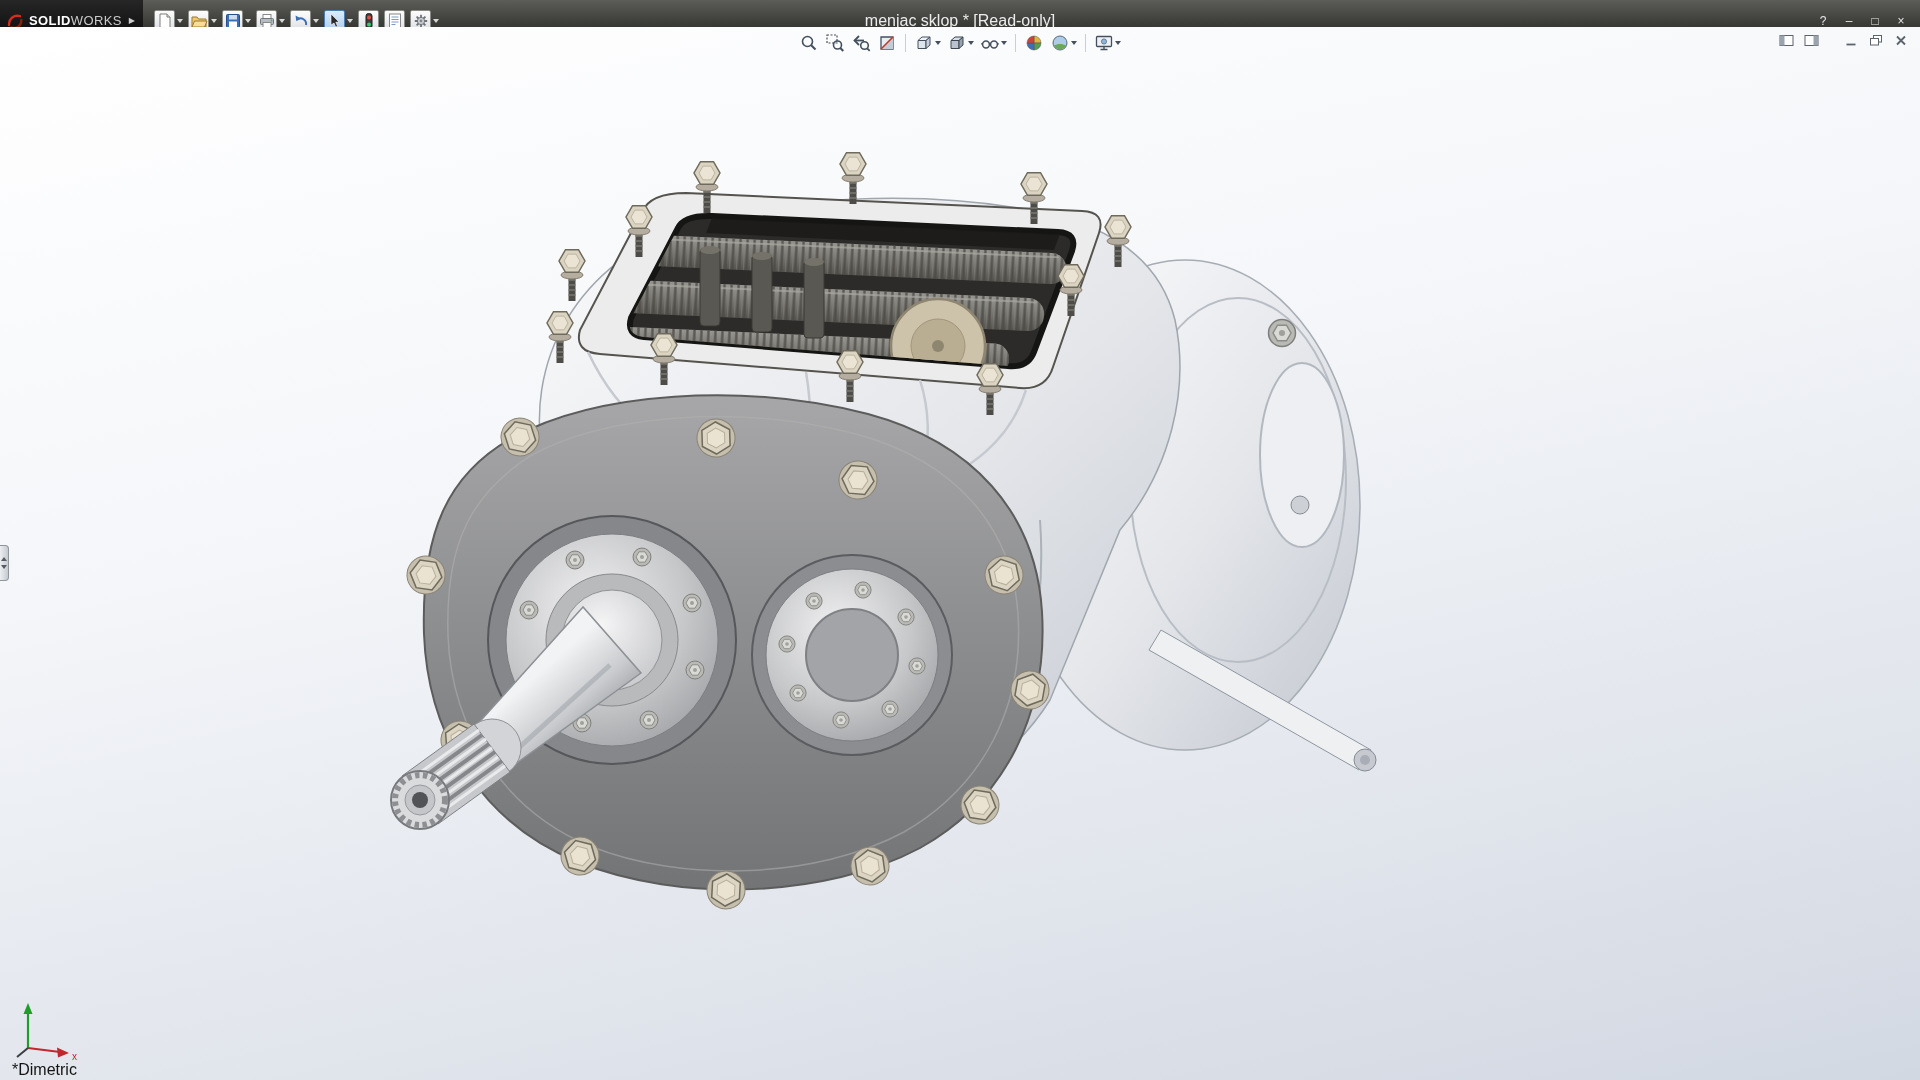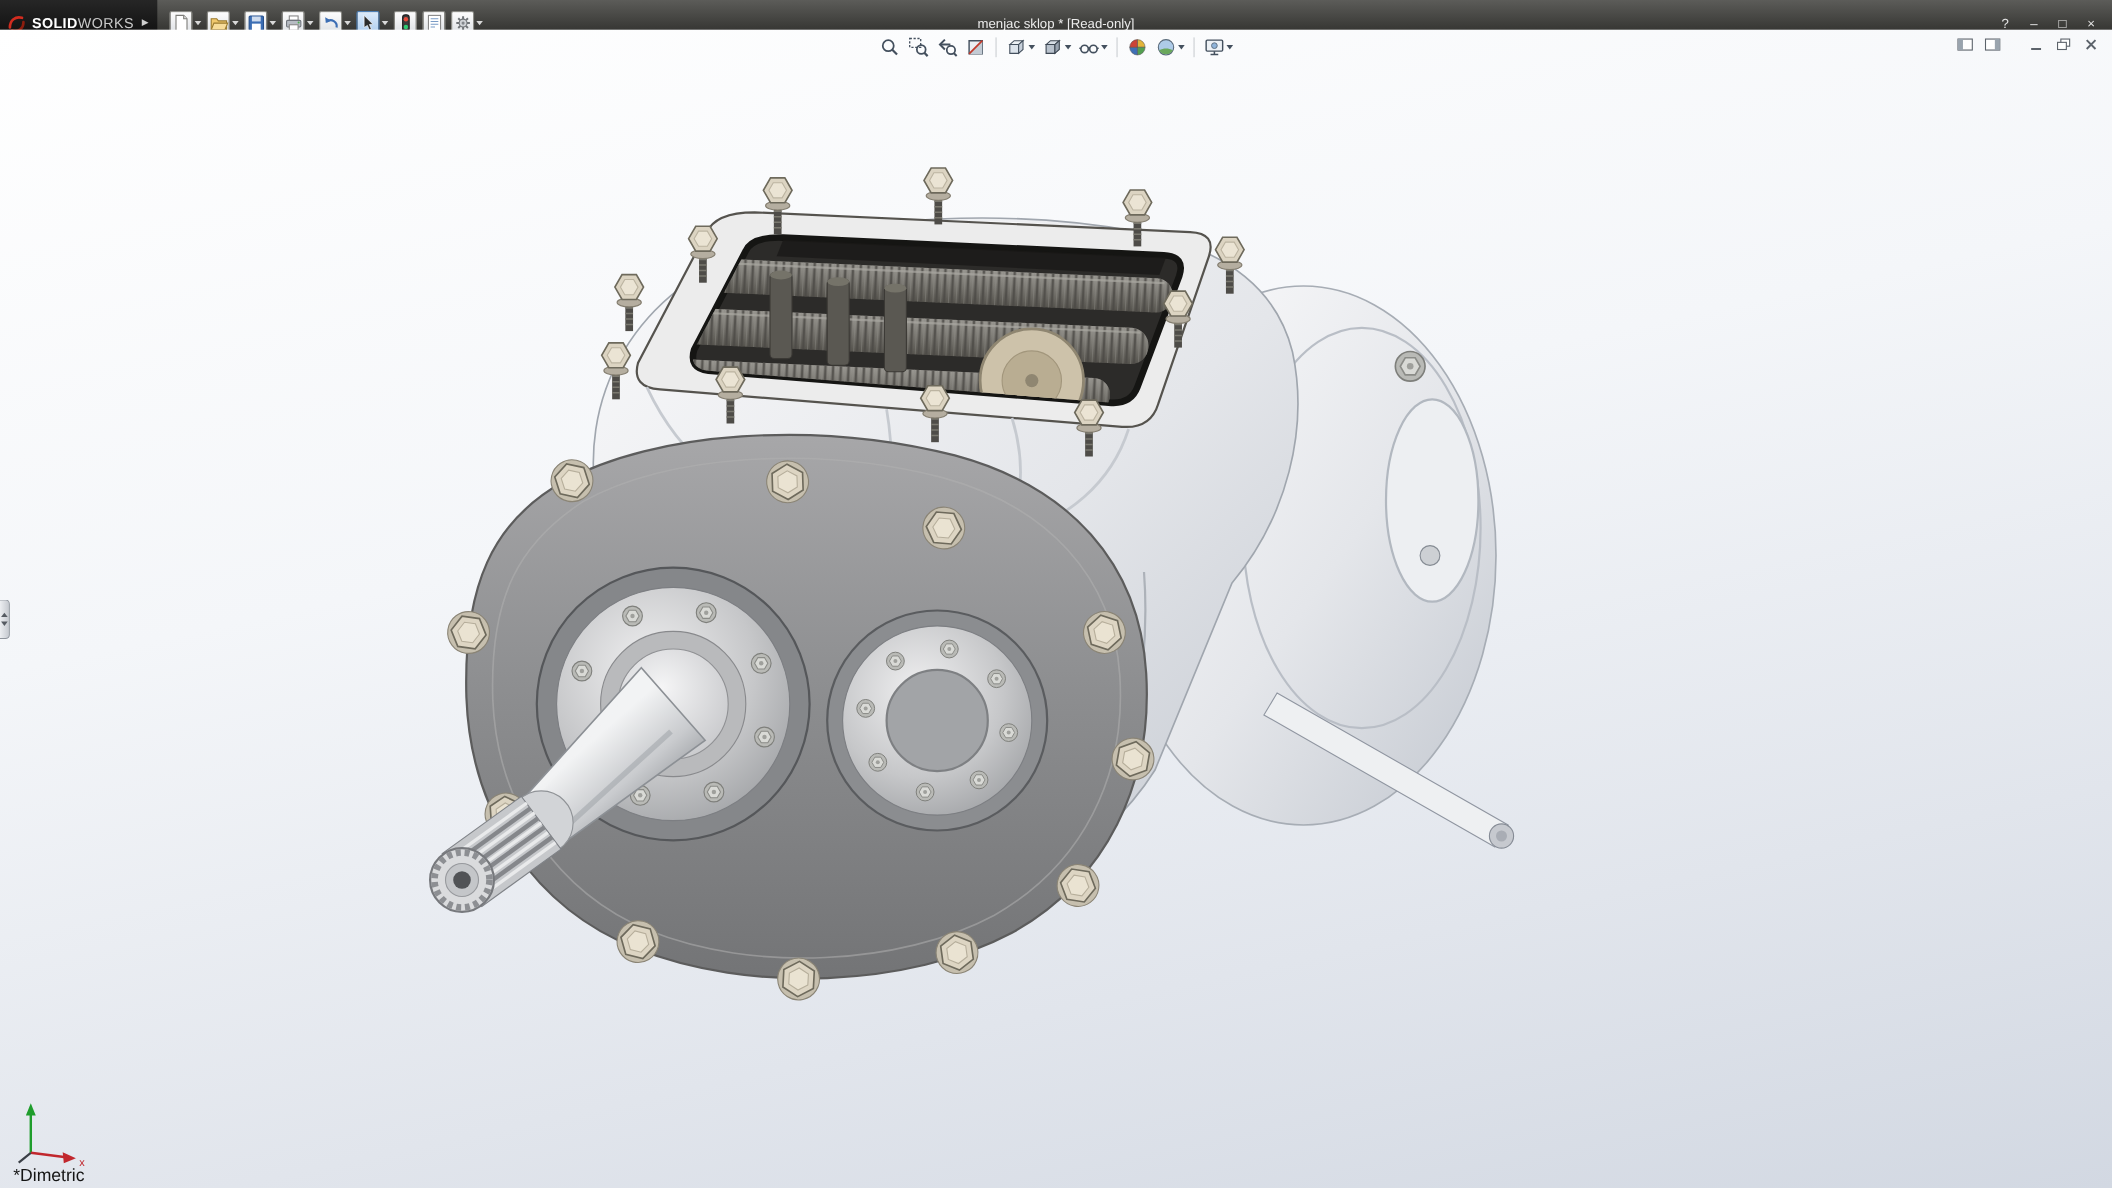--- a/index.html
+++ b/index.html
@@ -12,21 +12,21 @@
   .brand{font-size:13px;letter-spacing:.4px;color:#fff;white-space:nowrap}
   .brand .b1{font-weight:bold}
   .brand .b2{color:#c9c9c9;font-weight:normal}
   .logo-arrow{color:#cfcfcf;font-size:8px;margin-left:2px}
   .main-toolbar{display:flex;align-items:center;gap:3px;padding:0 10px}
   .tool{display:flex;align-items:center;gap:2px;padding:1px;border-radius:2px}
   .well{width:21px;height:21px;display:flex;align-items:center;justify-content:center;
     background:linear-gradient(#fdfdfd,#dde0e4);border:1px solid #8b8b86;border-radius:2px}
   .tool.active .well{background:linear-gradient(#dcebfb,#aecdee);border-color:#4d7fb5}
   .chev{width:0;height:0;border-left:3.5px solid transparent;border-right:3.5px solid transparent;border-top:4px solid #d8d8d8}
-  .tb-title{position:absolute;left:0;right:0;text-align:center;font-size:12px;color:#ececec;pointer-events:none}
+  .tb-title{position:absolute;left:0;right:0;text-align:center;font-size:16px;color:#ececec;pointer-events:none}
   .win-controls{margin-left:auto;display:flex;align-items:center;gap:4px;padding-right:8px}
   .wc{min-width:22px;height:19px;display:flex;align-items:center;justify-content:center;
     color:#e6e6e6;font-size:12px;border-radius:2px}
   
   .viewport{position:absolute;top:27px;left:0;right:0;bottom:0;
     background:linear-gradient(168deg,#ffffff 0%,#f4f6f9 40%,#e1e5ec 75%,#d2d8e2 100%)}
   .model-svg{position:absolute;inset:0;width:100%;height:100%}
   .headsup{position:absolute;top:4px;left:50%;transform:translateX(-50%);display:flex;align-items:center;gap:2px}
   .hu{display:flex;align-items:center;gap:1px;padding:2px;border-radius:2px}
   .hu .chev{border-top-color:#44505e}

